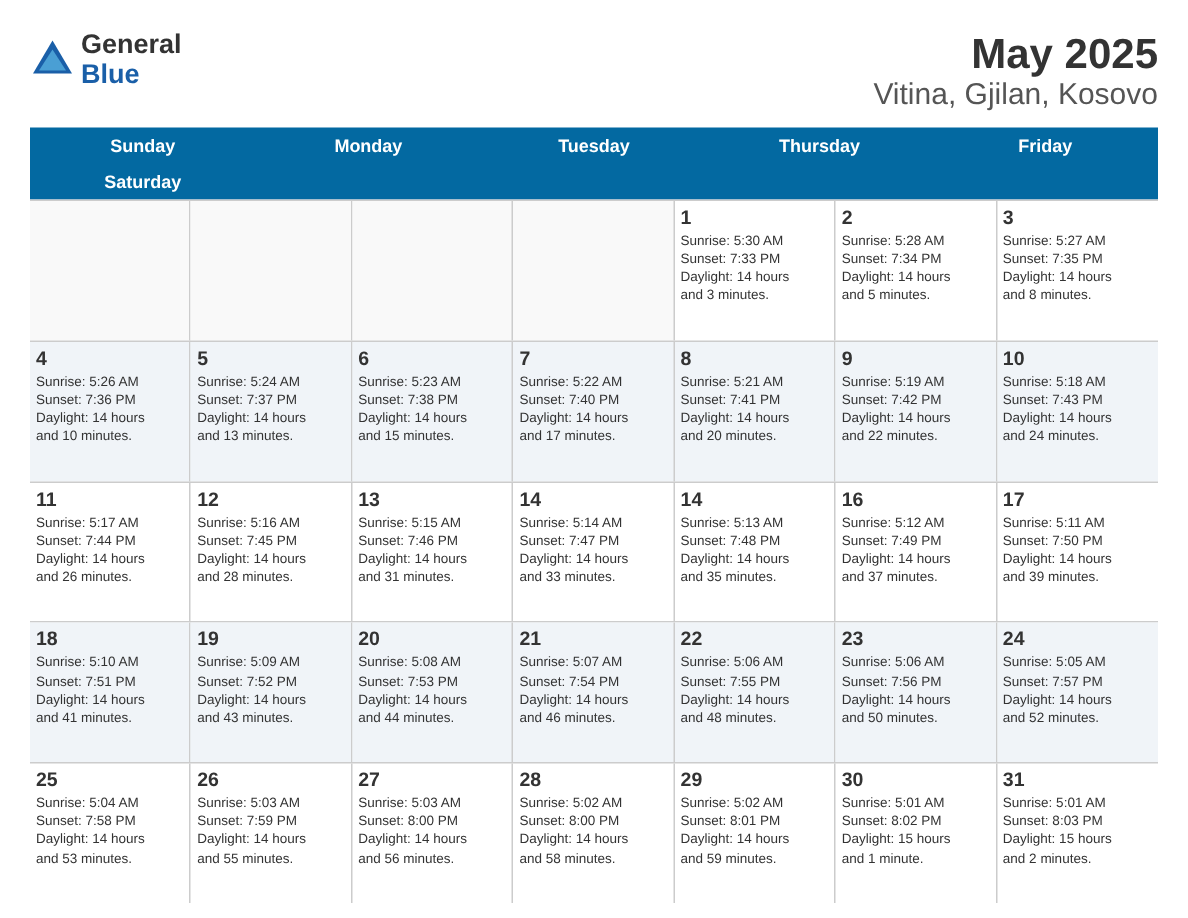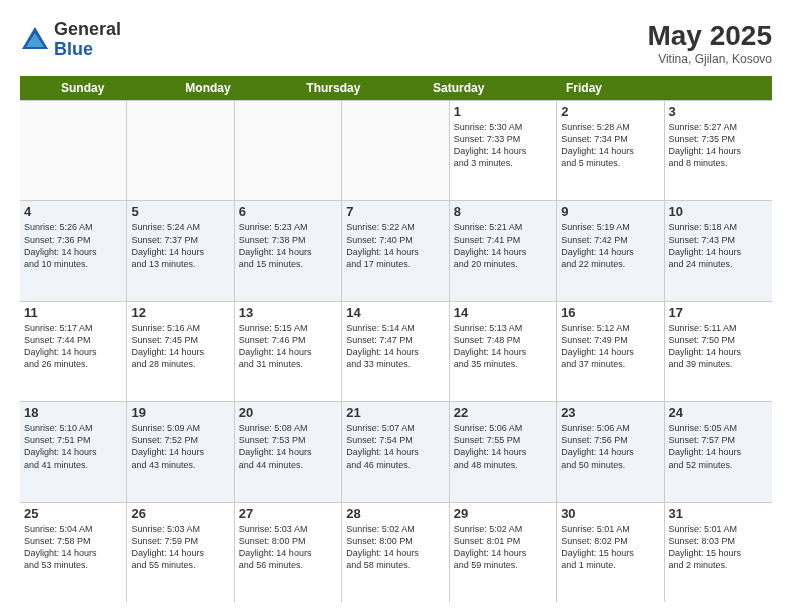--- a/index.html
+++ b/index.html
@@ -49,32 +49,32 @@
     }
     .title-block {
       text-align: right;
     }
     .title-month {
       font-size: 28px;
       font-weight: bold;
       color: #333;
     }
     .title-location {
-      font-size: 12px;
+      font-size: 20px;
       color: #555;
     }
     .calendar {
       flex: 1;
       display: flex;
       flex-direction: column;
     }
     .cal-header {
       display: grid;
-      grid-template-columns: repeat(6, 1fr);
-      background: #4d7c0f;
+      grid-template-columns: repeat(5, 1fr);
+      background: #0369a1;
     }
     .cal-header-cell {
       color: #fff;
       font-size: 12px;
       font-weight: bold;
       text-align: center;
       padding: 5px 2px;
     }
     .cal-body {
       flex: 1;
@@ -133,23 +133,24 @@
     <div class="title-block">
       <div class="title-month">May 2025</div>
       <div class="title-location">Vitina, Gjilan, Kosovo</div>
     </div>
   </div>
 
   <div class="calendar">
     <div class="cal-header">
       <div class="cal-header-cell">Sunday</div>
       <div class="cal-header-cell">Monday</div>
+      <div class="cal-header-cell">Tuesday</div>
       <div class="cal-header-cell">Thursday</div>
+      <div class="cal-header-cell">Friday</div>
       <div class="cal-header-cell">Saturday</div>
-      <div class="cal-header-cell">Friday</div>
     </div>
     <div class="cal-body" id="cal-body">
     <div class="cal-row">
           <div class="cal-cell empty"></div>
           <div class="cal-cell empty"></div>
           <div class="cal-cell empty"></div>
           <div class="cal-cell empty"></div>
           <div class="cal-cell">
             <div class="day-num">1</div>
             <div class="cell-text" style="white-space: pre-line;">Sunrise: 5:30 AM

